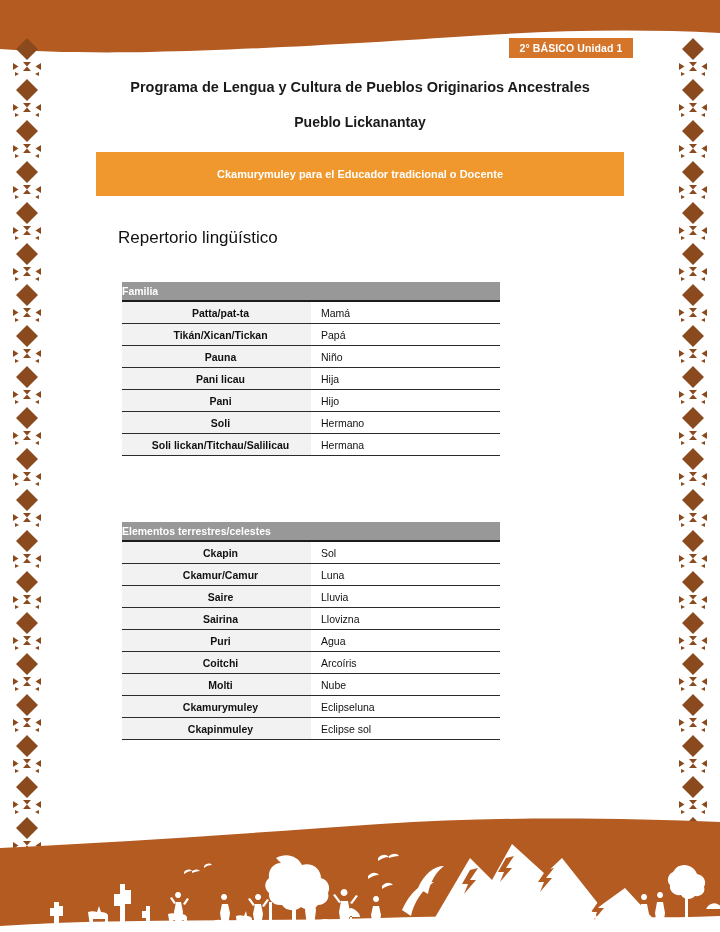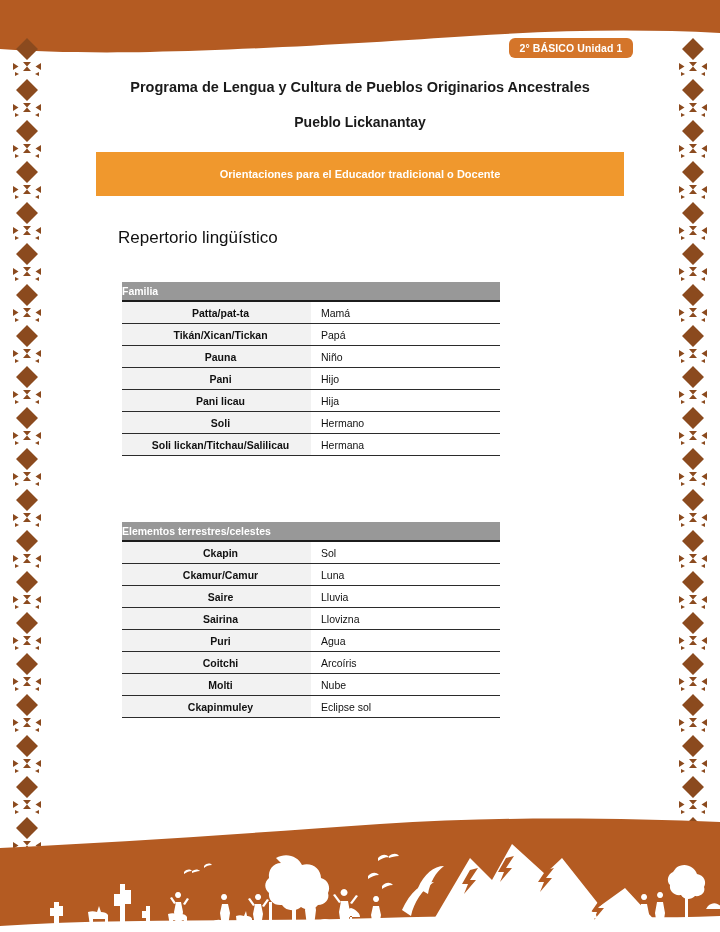--- a/index.html
+++ b/index.html
@@ -39,21 +39,21 @@
   .side-border.right { right: 10px; }
 
   
   .unit-badge {
     position: absolute;
     top: 38px;
     left: 509px;
     width: 124px;
     height: 20px;
     background: #D4752A;
-    border-radius: 6px;
+    border-radius: 0;
     color: #ffffff;
     font-size: 10.5px;
     font-weight: bold;
     display: flex;
     align-items: center;
     justify-content: center;
     letter-spacing: .1px;
     z-index: 5;
   }
 
@@ -263,21 +263,21 @@
 </div>
 
 <div class="unit-badge">2° BÁSICO Unidad 1</div>
 
 <div class="content">
 
   <h1 class="doc-title">Programa de Lengua y Cultura de Pueblos Originarios Ancestrales</h1>
 
   <h2 class="doc-subtitle">Pueblo Lickanantay</h2>
 
-  <div class="orange-banner">Orientaciones para el Educador tradicional o Docente</div>
+  <div class="orange-banner">Ckamurymuley para el Educador tradicional o Docente</div>
 
   <div class="section-heading">Repertorio lingüístico</div>
 
 
   <table class="vocab-table first">
     <thead>
       <tr>
         <th colspan="2">Familia</th>
       </tr>
     </thead>
@@ -288,28 +288,28 @@
       </tr>
       <tr>
         <td class="term">Tikán/Xican/Tickan</td>
         <td class="meaning">Papá</td>
       </tr>
       <tr>
         <td class="term">Pauna</td>
         <td class="meaning">Niño</td>
       </tr>
       <tr>
+        <td class="term">Pani licau</td>
+        <td class="meaning">Hija</td>
+      </tr>
+      <tr>
         <td class="term">Pani</td>
         <td class="meaning">Hijo</td>
       </tr>
       <tr>
-        <td class="term">Pani licau</td>
-        <td class="meaning">Hija</td>
-      </tr>
-      <tr>
         <td class="term">Soli</td>
         <td class="meaning">Hermano</td>
       </tr>
       <tr>
         <td class="term">Soli lickan/Titchau/Salilicau</td>
         <td class="meaning">Hermana</td>
       </tr>
     </tbody>
   </table>
 
@@ -342,19 +342,23 @@
       </tr>
       <tr>
         <td class="term">Coitchi</td>
         <td class="meaning">Arcoíris</td>
       </tr>
       <tr>
         <td class="term">Molti</td>
         <td class="meaning">Nube</td>
       </tr>
       <tr>
+        <td class="term">Ckamurymuley</td>
+        <td class="meaning">Eclipseluna</td>
+      </tr>
+      <tr>
         <td class="term">Ckapinmuley</td>
         <td class="meaning">Eclipse sol</td>
       </tr>
     </tbody>
   </table>
 
 </div>
 
 </body></html>

